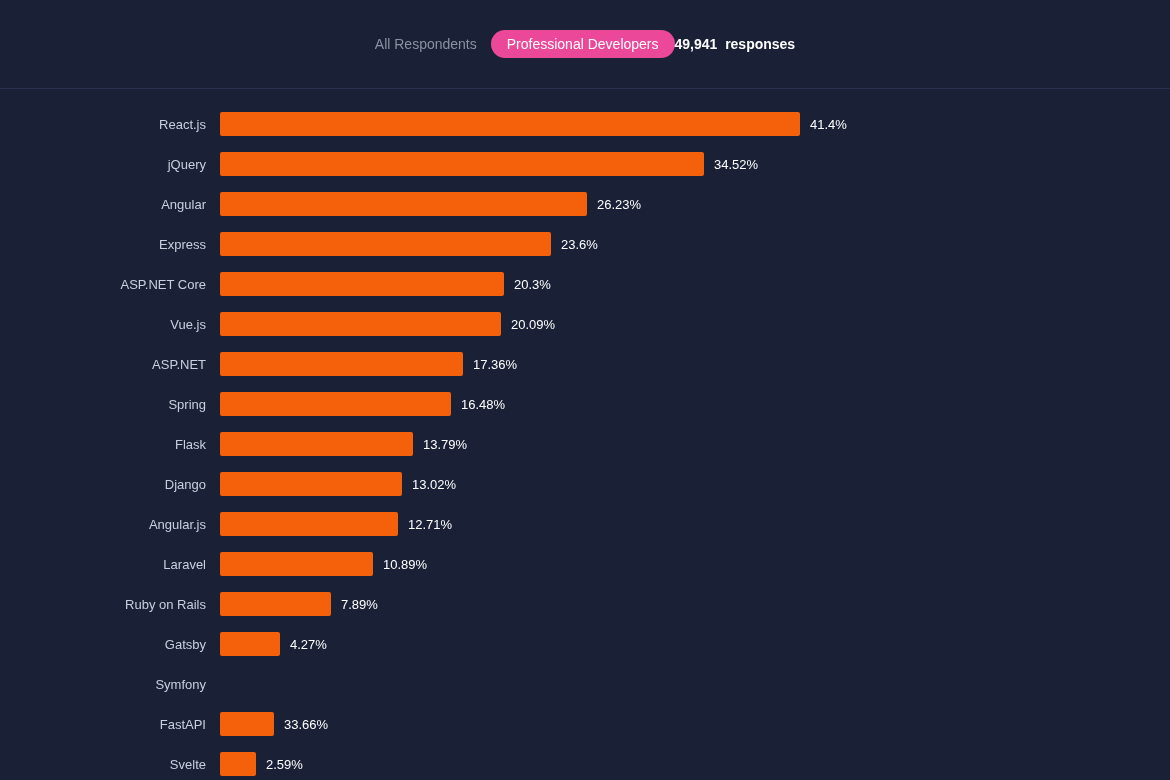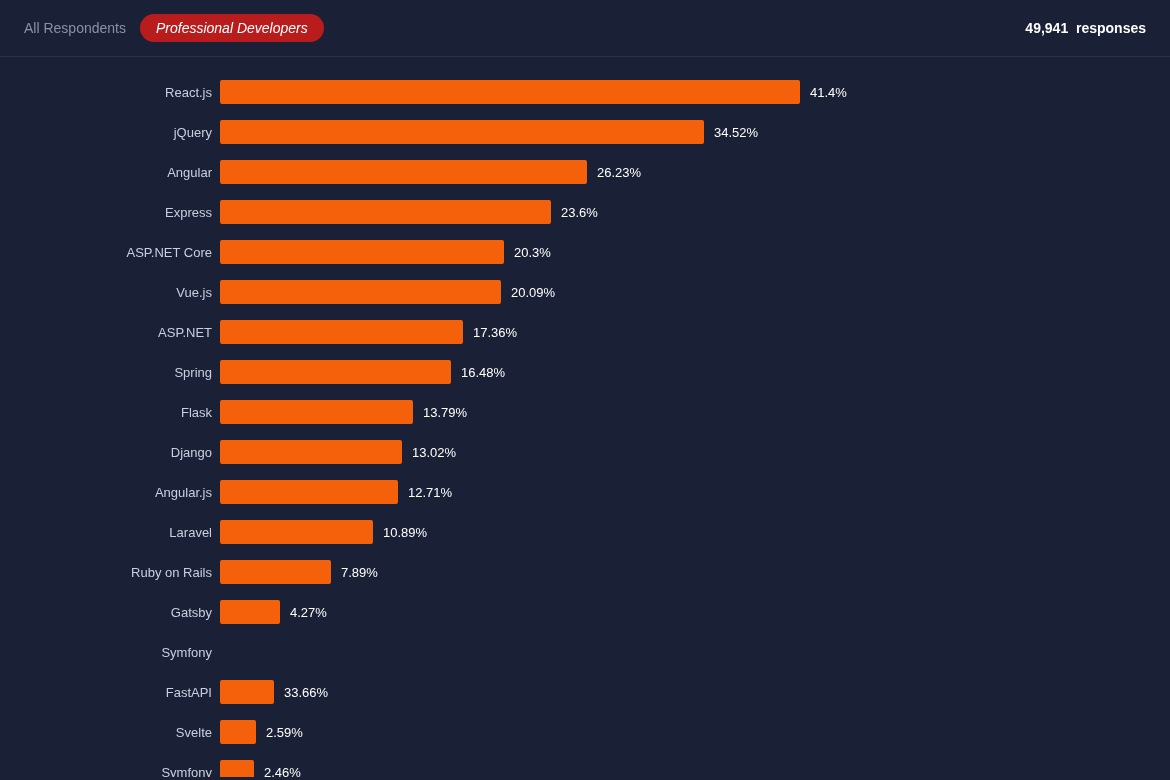--- a/index.html
+++ b/index.html
@@ -10,43 +10,42 @@
       width: 1170px;
       height: 780px;
       overflow: hidden;
       position: relative;
     }
 
     
     .header {
       display: flex;
       align-items: center;
-      justify-content: space-between;
-      padding: 14px 24px;
+      justify-content: center;
+      padding: 30px 24px;
       border-bottom: 1px solid #2a3150;
     }
     .header-left {
       display: flex;
       align-items: center;
       gap: 14px;
     }
     .all-respondents-label {
       color: #8892a4;
       font-size: 14px;
     }
     .active-filter-btn {
-      background-color: #b91c1c;
+      background-color: #ec4899;
       color: #ffffff;
       border: none;
       border-radius: 20px;
       padding: 6px 16px;
       font-size: 14px;
       cursor: pointer;
       font-weight: 500;
-      font-style: italic;
     }
     .response-count {
       color: #8892a4;
       font-size: 14px;
     }
     .response-count span {
       color: #ffffff;
       font-weight: bold;
     }
 
@@ -60,21 +59,21 @@
     .bar-row {
       display: flex;
       align-items: center;
       margin-bottom: 10px;
       height: 30px;
     }
 
     .bar-label {
       width: 220px;
       text-align: right;
-      padding-right: 8px;
+      padding-right: 14px;
       font-size: 13px;
       color: #c8d0e0;
       flex-shrink: 0;
     }
 
     .bar-wrapper {
       display: flex;
       align-items: center;
       flex: 1;
     }

